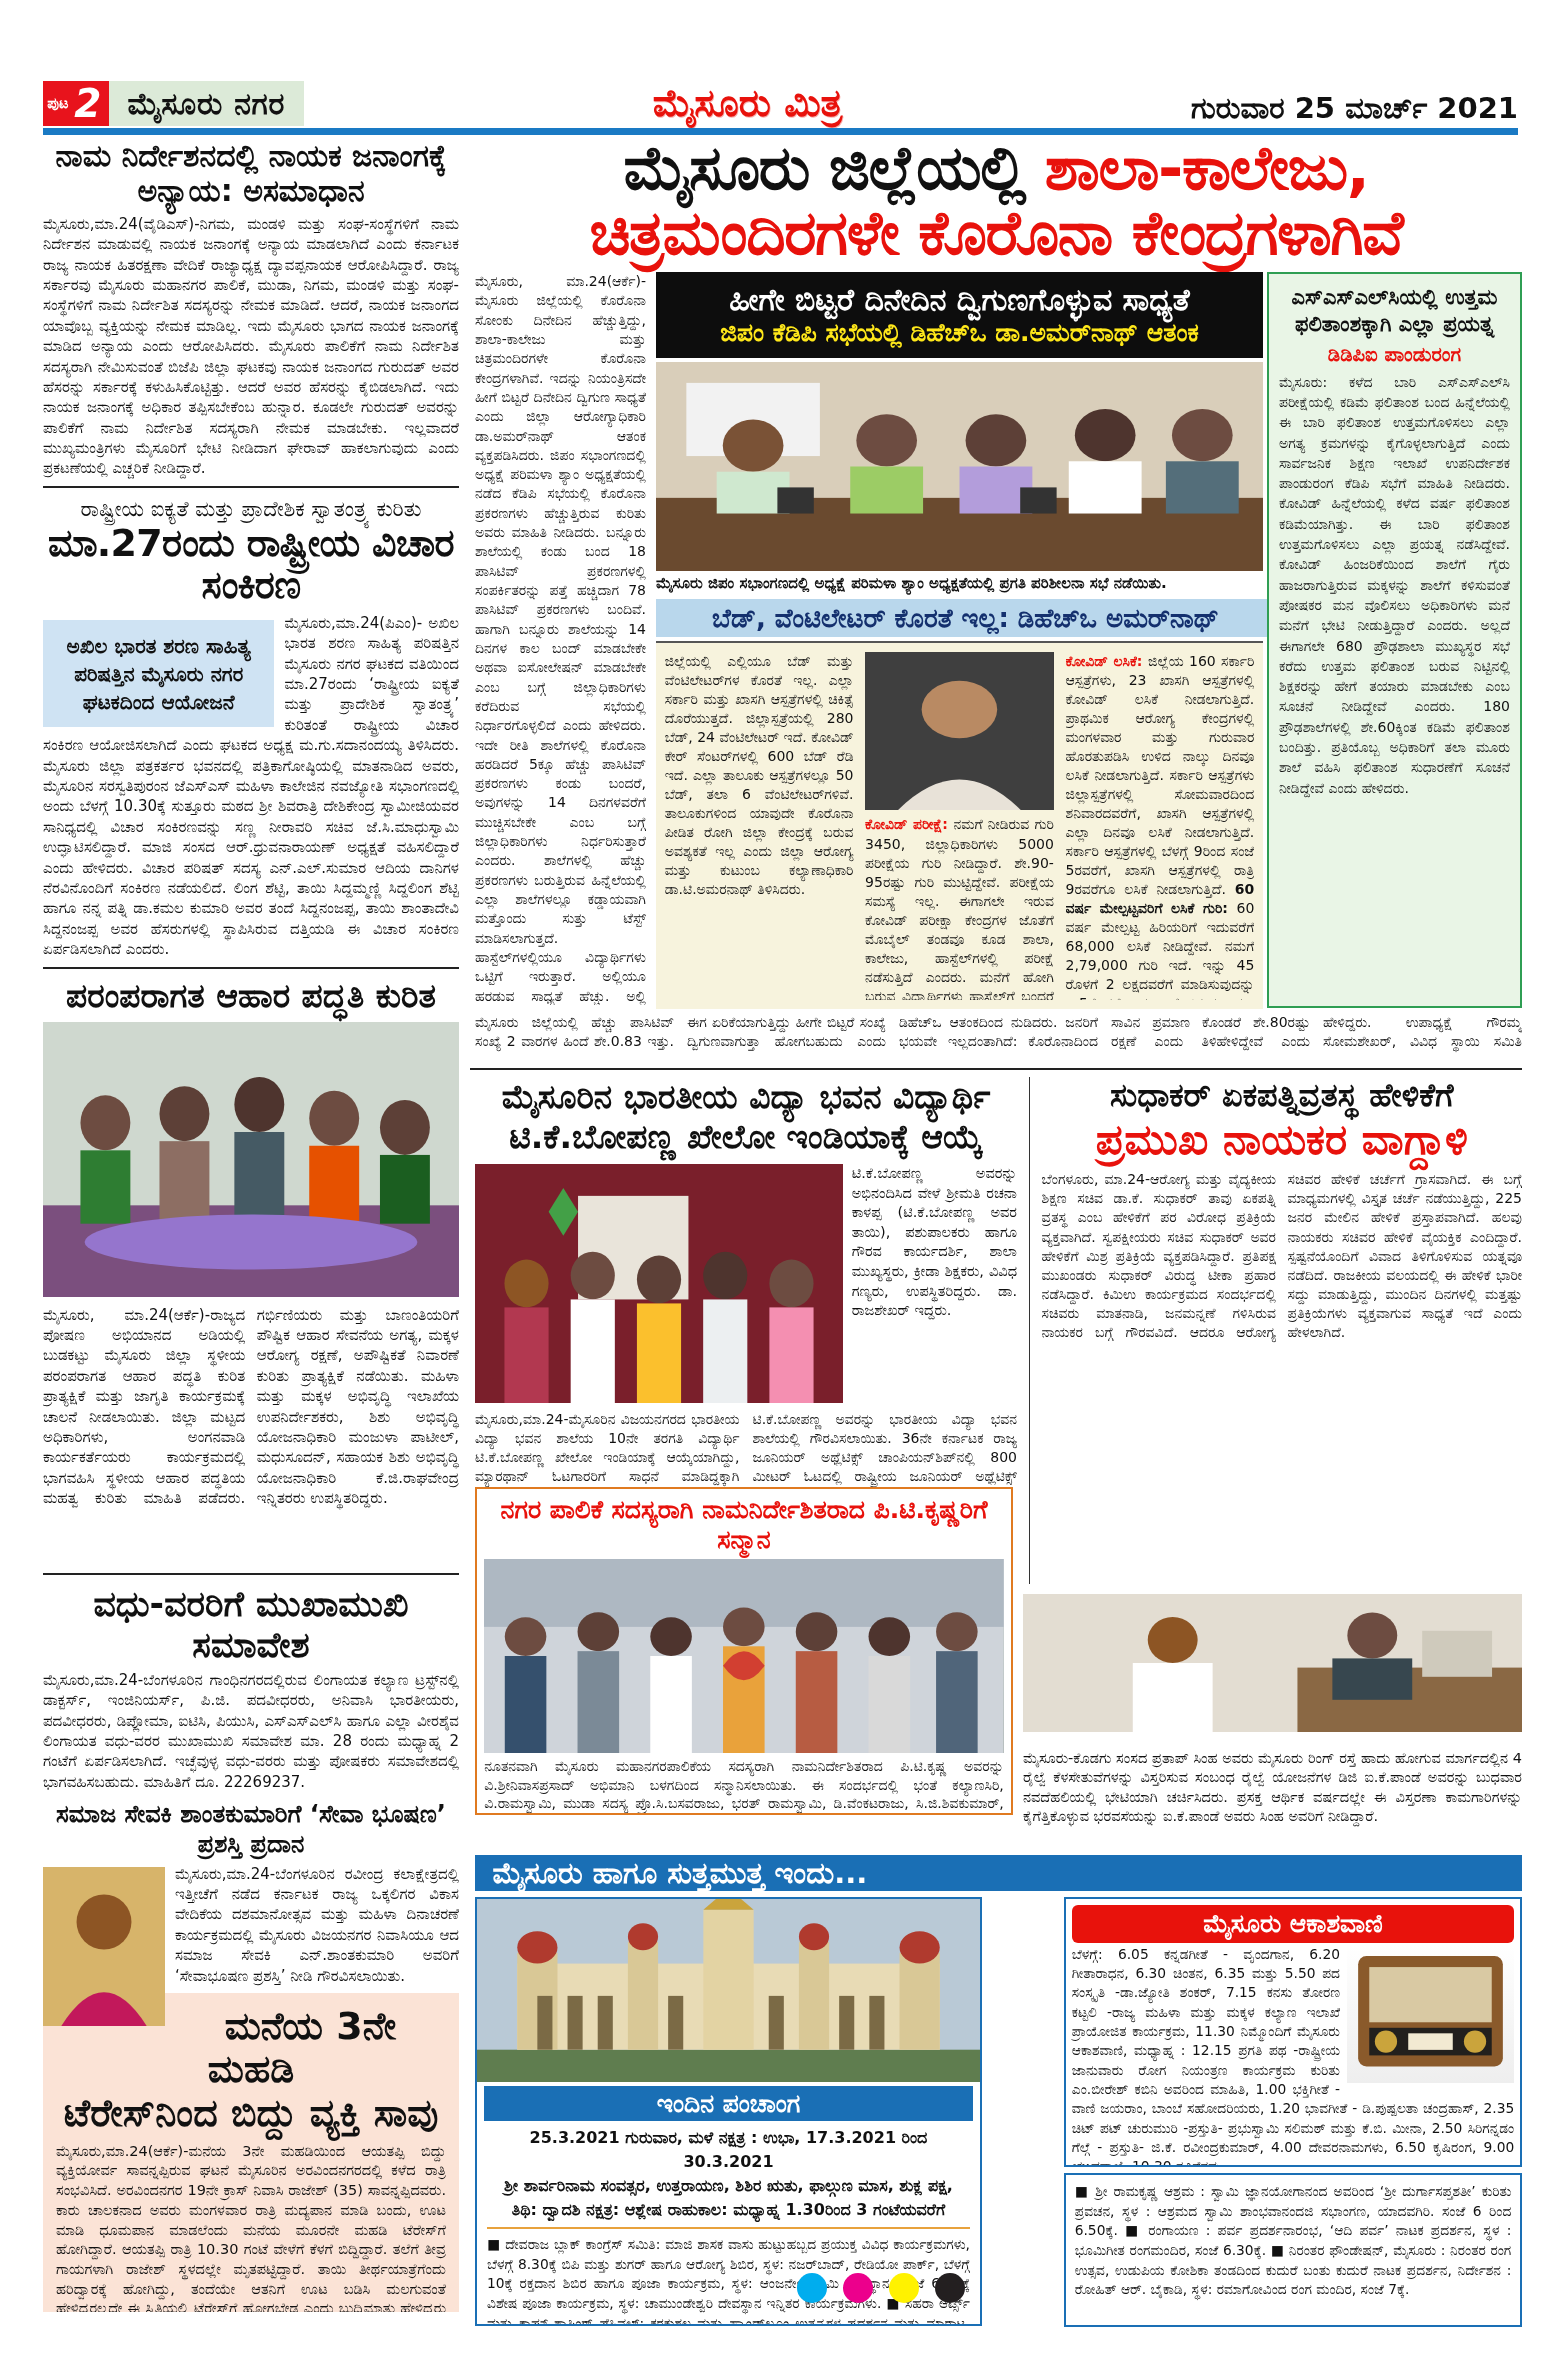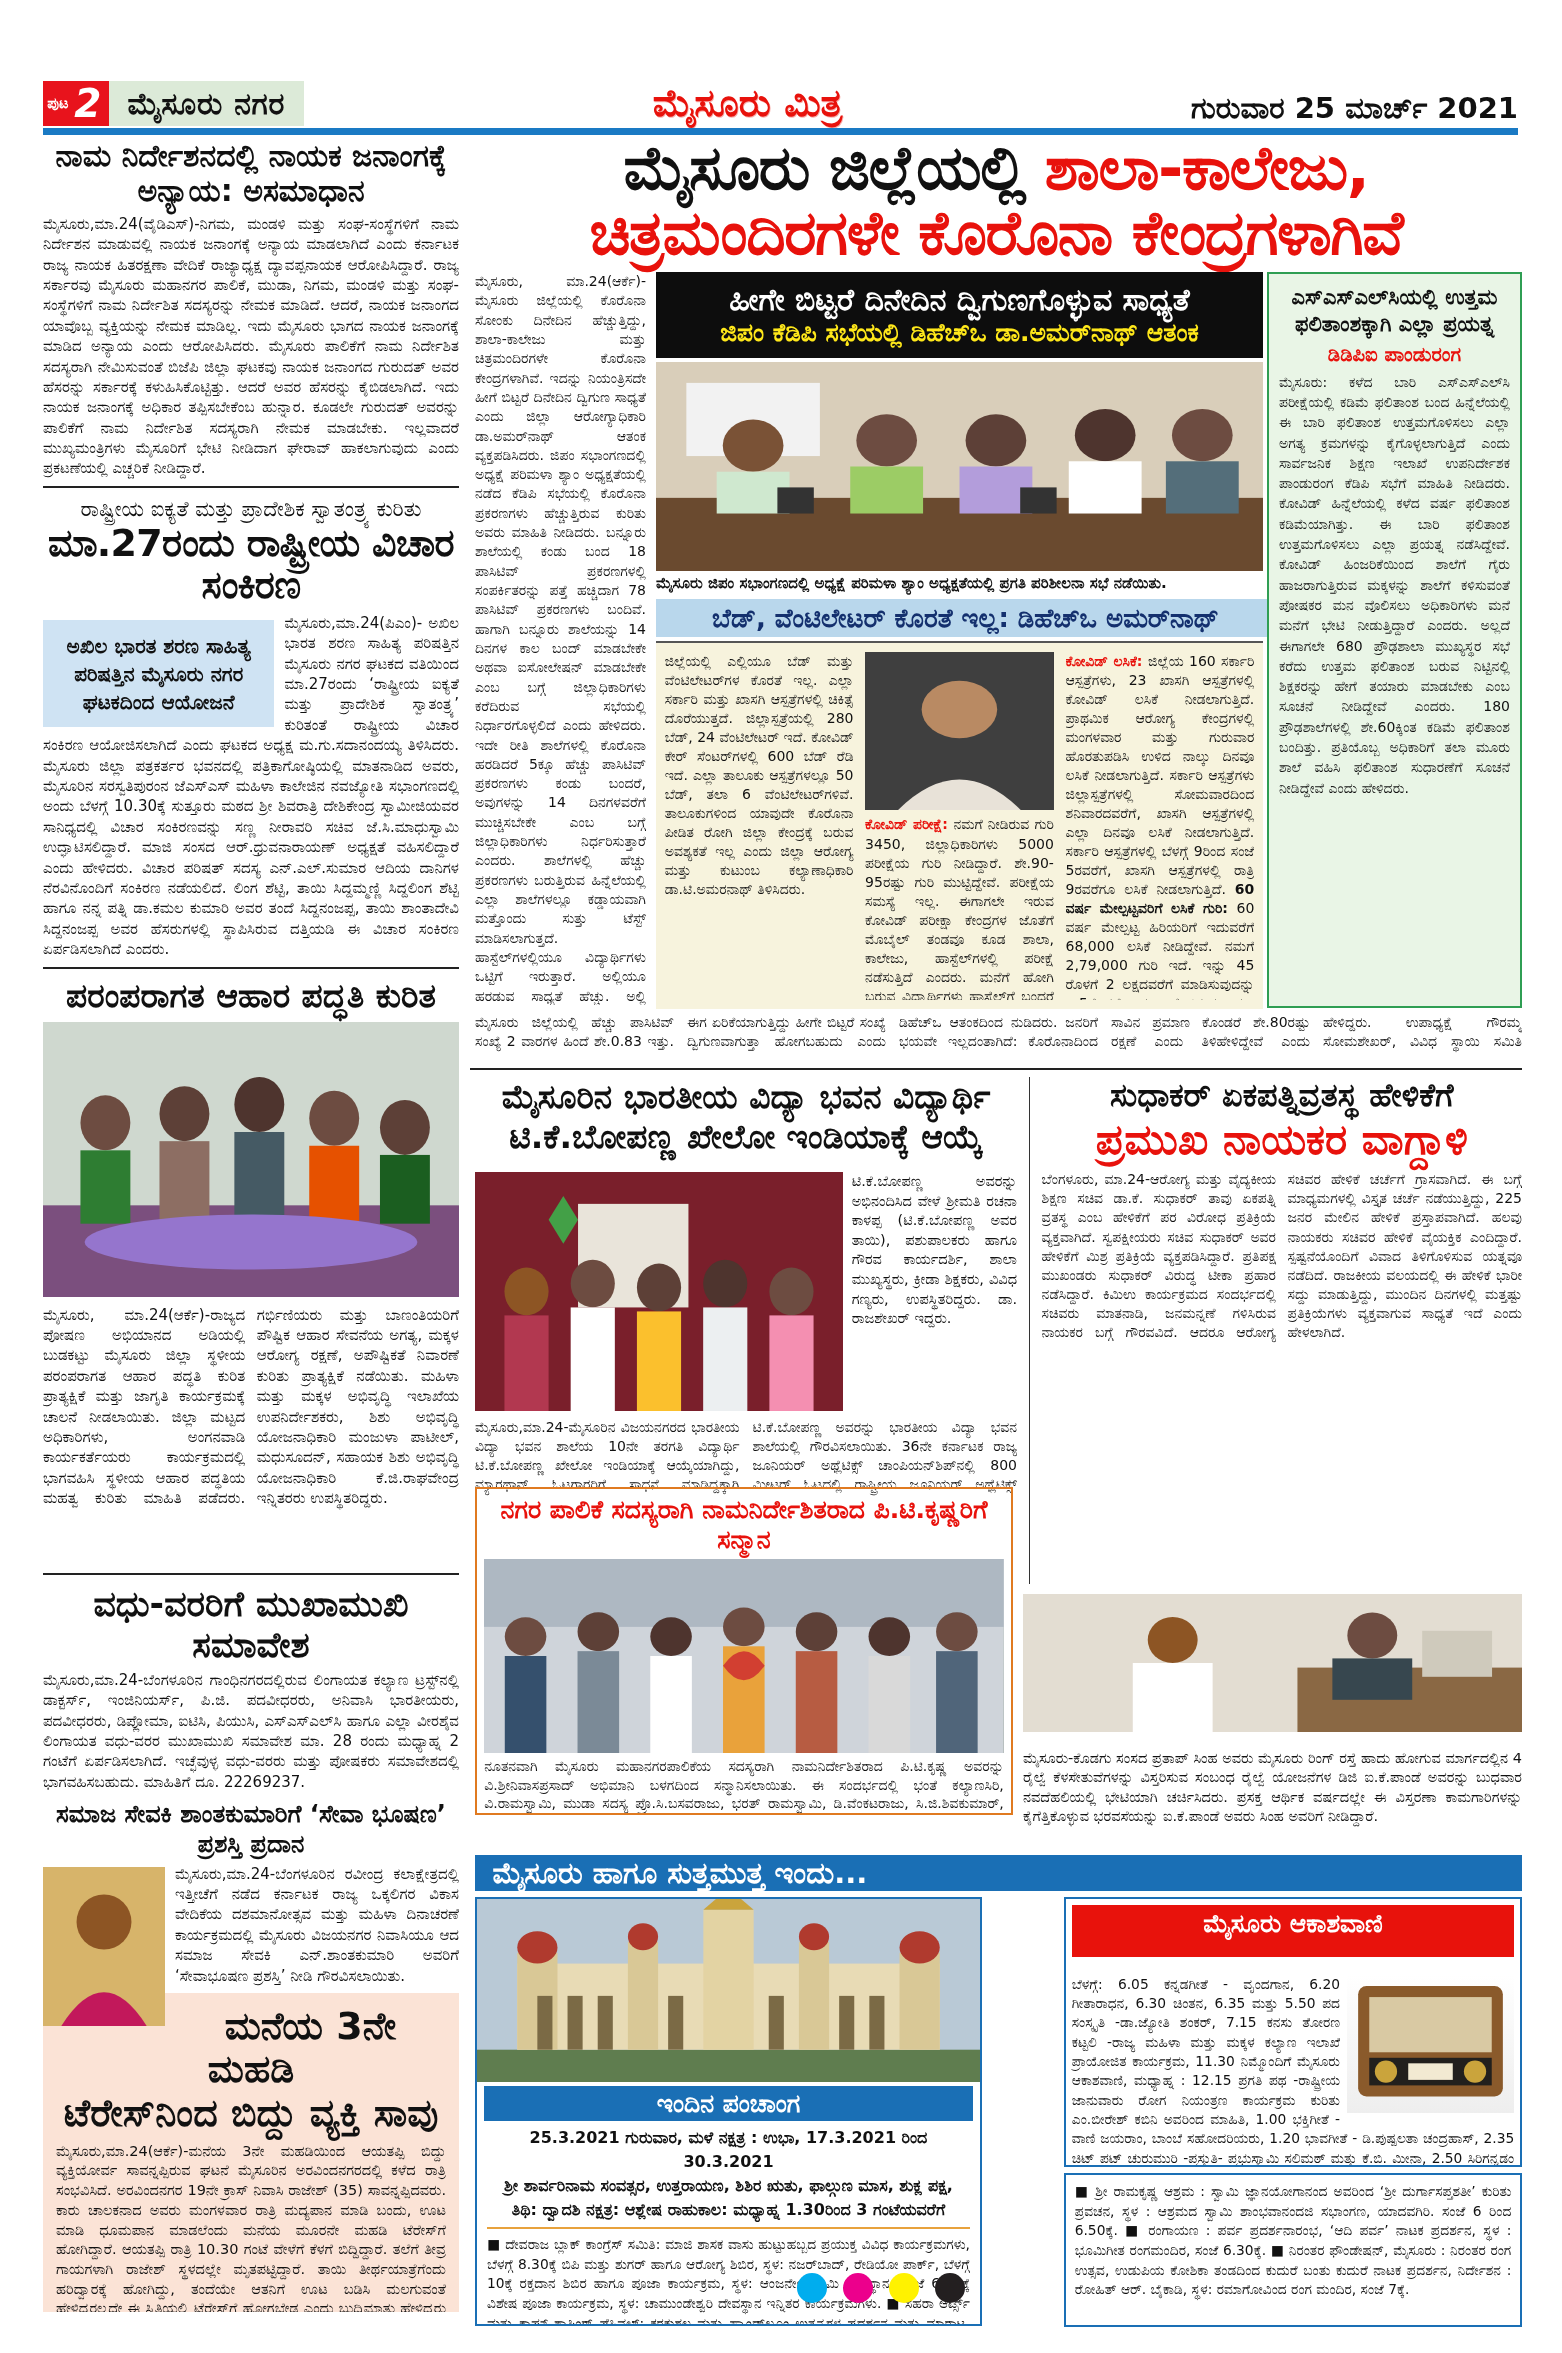--- a/index.html
+++ b/index.html
@@ -67,21 +67,21 @@
             box-sizing:border-box;padding:10px 10px;overflow:hidden;}
   .greenbox .t{font-size:21px;font-weight:bold;text-align:center;line-height:1.3;}
   .greenbox .byl{font-size:19.6px;font-weight:bold;text-align:center;color:#e8120c;margin:4.3px 0 5.8px 0;}
   .greenbox .b{font-size:14px;line-height:1.45;text-align:justify;}
 
   .middiv{left:470px;top:1068px;width:1052px;height:2.2px;background:#222;}
 
   
   .bopanna{left:475px;top:1077px;width:542px;height:439px;overflow:hidden;}
   .h-bop{font-size:33px;font-weight:bold;text-align:center;line-height:1.2;}
-  .boprow{display:flex;gap:8.7px;margin-top:16px;}
+  .boprow{display:flex;gap:8.7px;margin-top:8px;}
   .bopphoto{width:368px;height:239px;}
   .bopside{flex:1;font-size:14.5px;line-height:1.35;}
   .bopbody{margin-top:7.2px;column-count:2;column-gap:13px;font-size:14px;line-height:1.35;text-align:justify;height:83px;overflow:hidden;}
 
   
   .sudhakar{left:1029px;top:1077px;width:493px;height:507px;overflow:hidden;border-left:1.4px solid #333;padding-left:11.6px;box-sizing:border-box;}
   .h-sud1{font-size:32px;font-weight:bold;text-align:center;line-height:1.15;}
   .h-sud2{font-size:42px;font-weight:bold;text-align:center;color:#e8120c;line-height:1.1;margin:2.9px 0 7.2px 0;}
   .sudbody{column-count:2;column-gap:11.6px;font-size:14px;line-height:1.37;text-align:justify;height:341px;overflow:hidden;}
 
@@ -99,21 +99,21 @@
   
   .banner{left:475px;top:1855px;width:1047px;height:36px;background:#1a6fb5;color:#fff;
           font-size:29px;font-weight:bold;line-height:36px;padding-left:17.4px;box-sizing:border-box;}
   .todaybox{left:475px;top:1897px;width:507px;height:429px;border:2.2px solid #1a6fb5;box-sizing:border-box;overflow:hidden;}
   .palace{width:100%;height:183px;}
   .panch-title{background:#1a6fb5;color:#fff;font-size:25px;font-weight:bold;text-align:center;height:35px;line-height:35px;margin:4.3px 7.2px;}
   .panch-lines{font-size:16px;font-weight:bold;text-align:center;line-height:1.5;padding:0 10px;}
   .orangerule{border:none;border-top:2.2px solid #e8a23c;margin:5.8px 10px;}
   .eventtxt{font-size:13.8px;line-height:1.42;text-align:justify;padding:0 10px;}
   .akash{left:1064px;top:1897px;width:458px;height:270px;border:2.2px solid #1a6fb5;box-sizing:border-box;padding:5.8px;overflow:hidden;}
-  .akash-title{background:#e8120c;color:#fff;font-size:25px;font-weight:bold;text-align:center;height:52px;line-height:38px;margin-bottom:18px;}
+  .akash-title{background:#e8120c;color:#fff;font-size:25px;font-weight:bold;text-align:center;height:38px;line-height:38px;margin-bottom:2px;border-radius:6px;}
   .radiophoto{float:right;width:167px;height:138px;margin:0 0 4.3px 7.2px;background:linear-gradient(180deg,#fff,#eee);position:relative;}
   .akashtxt{font-size:13.8px;line-height:1.4;text-align:justify;}
   .events2{left:1064px;top:2173px;width:458px;height:154px;border:2.2px solid #1a6fb5;box-sizing:border-box;padding:7.2px 8.7px;
            font-size:13.8px;line-height:1.42;text-align:justify;overflow:hidden;}
 
   .cmyk{display:flex;gap:16px;margin-top:11.6px;}
   .cmyk i{width:30px;height:30px;border-radius:50%;display:block;}
   .c1{background:#00adee}.c2{background:#ec008c}.c3{background:#fff200}.c4{background:#231f20}
   .cmyk-ctr{left:797px;top:2261px;}
   .smallphoto{float:left;width:122px;height:159px;margin:2.9px 10px 2.9px 0;}

